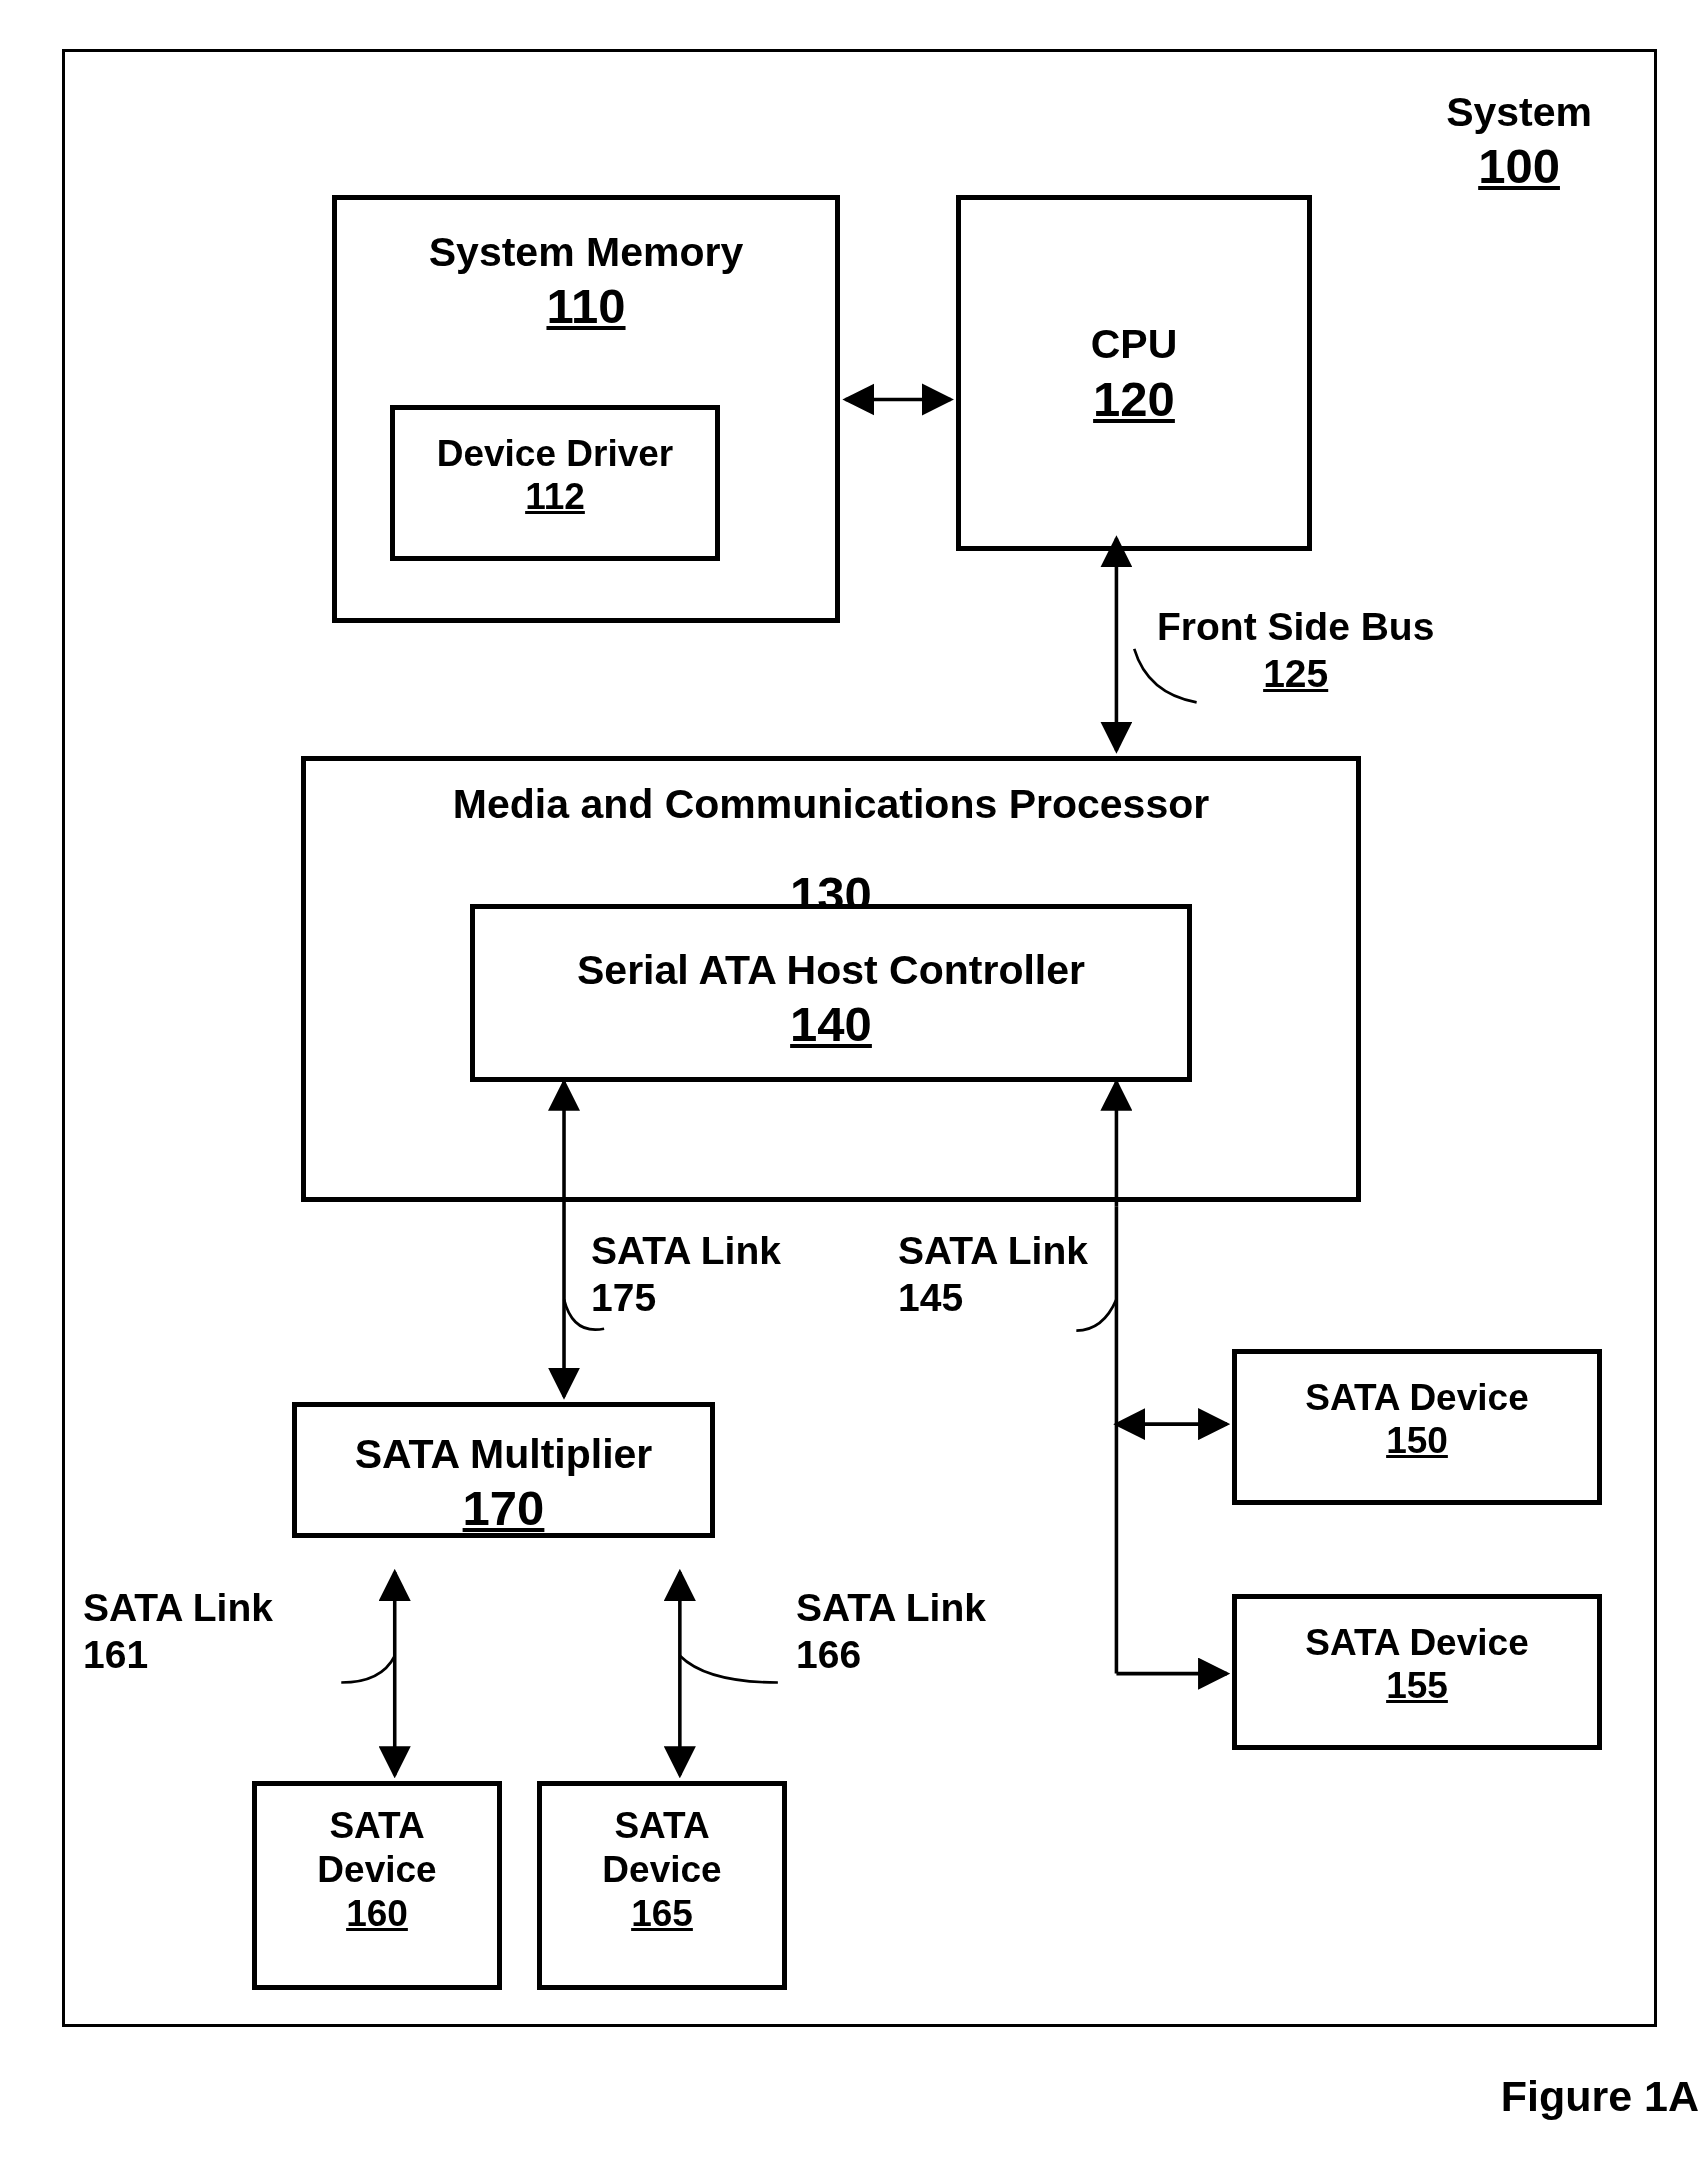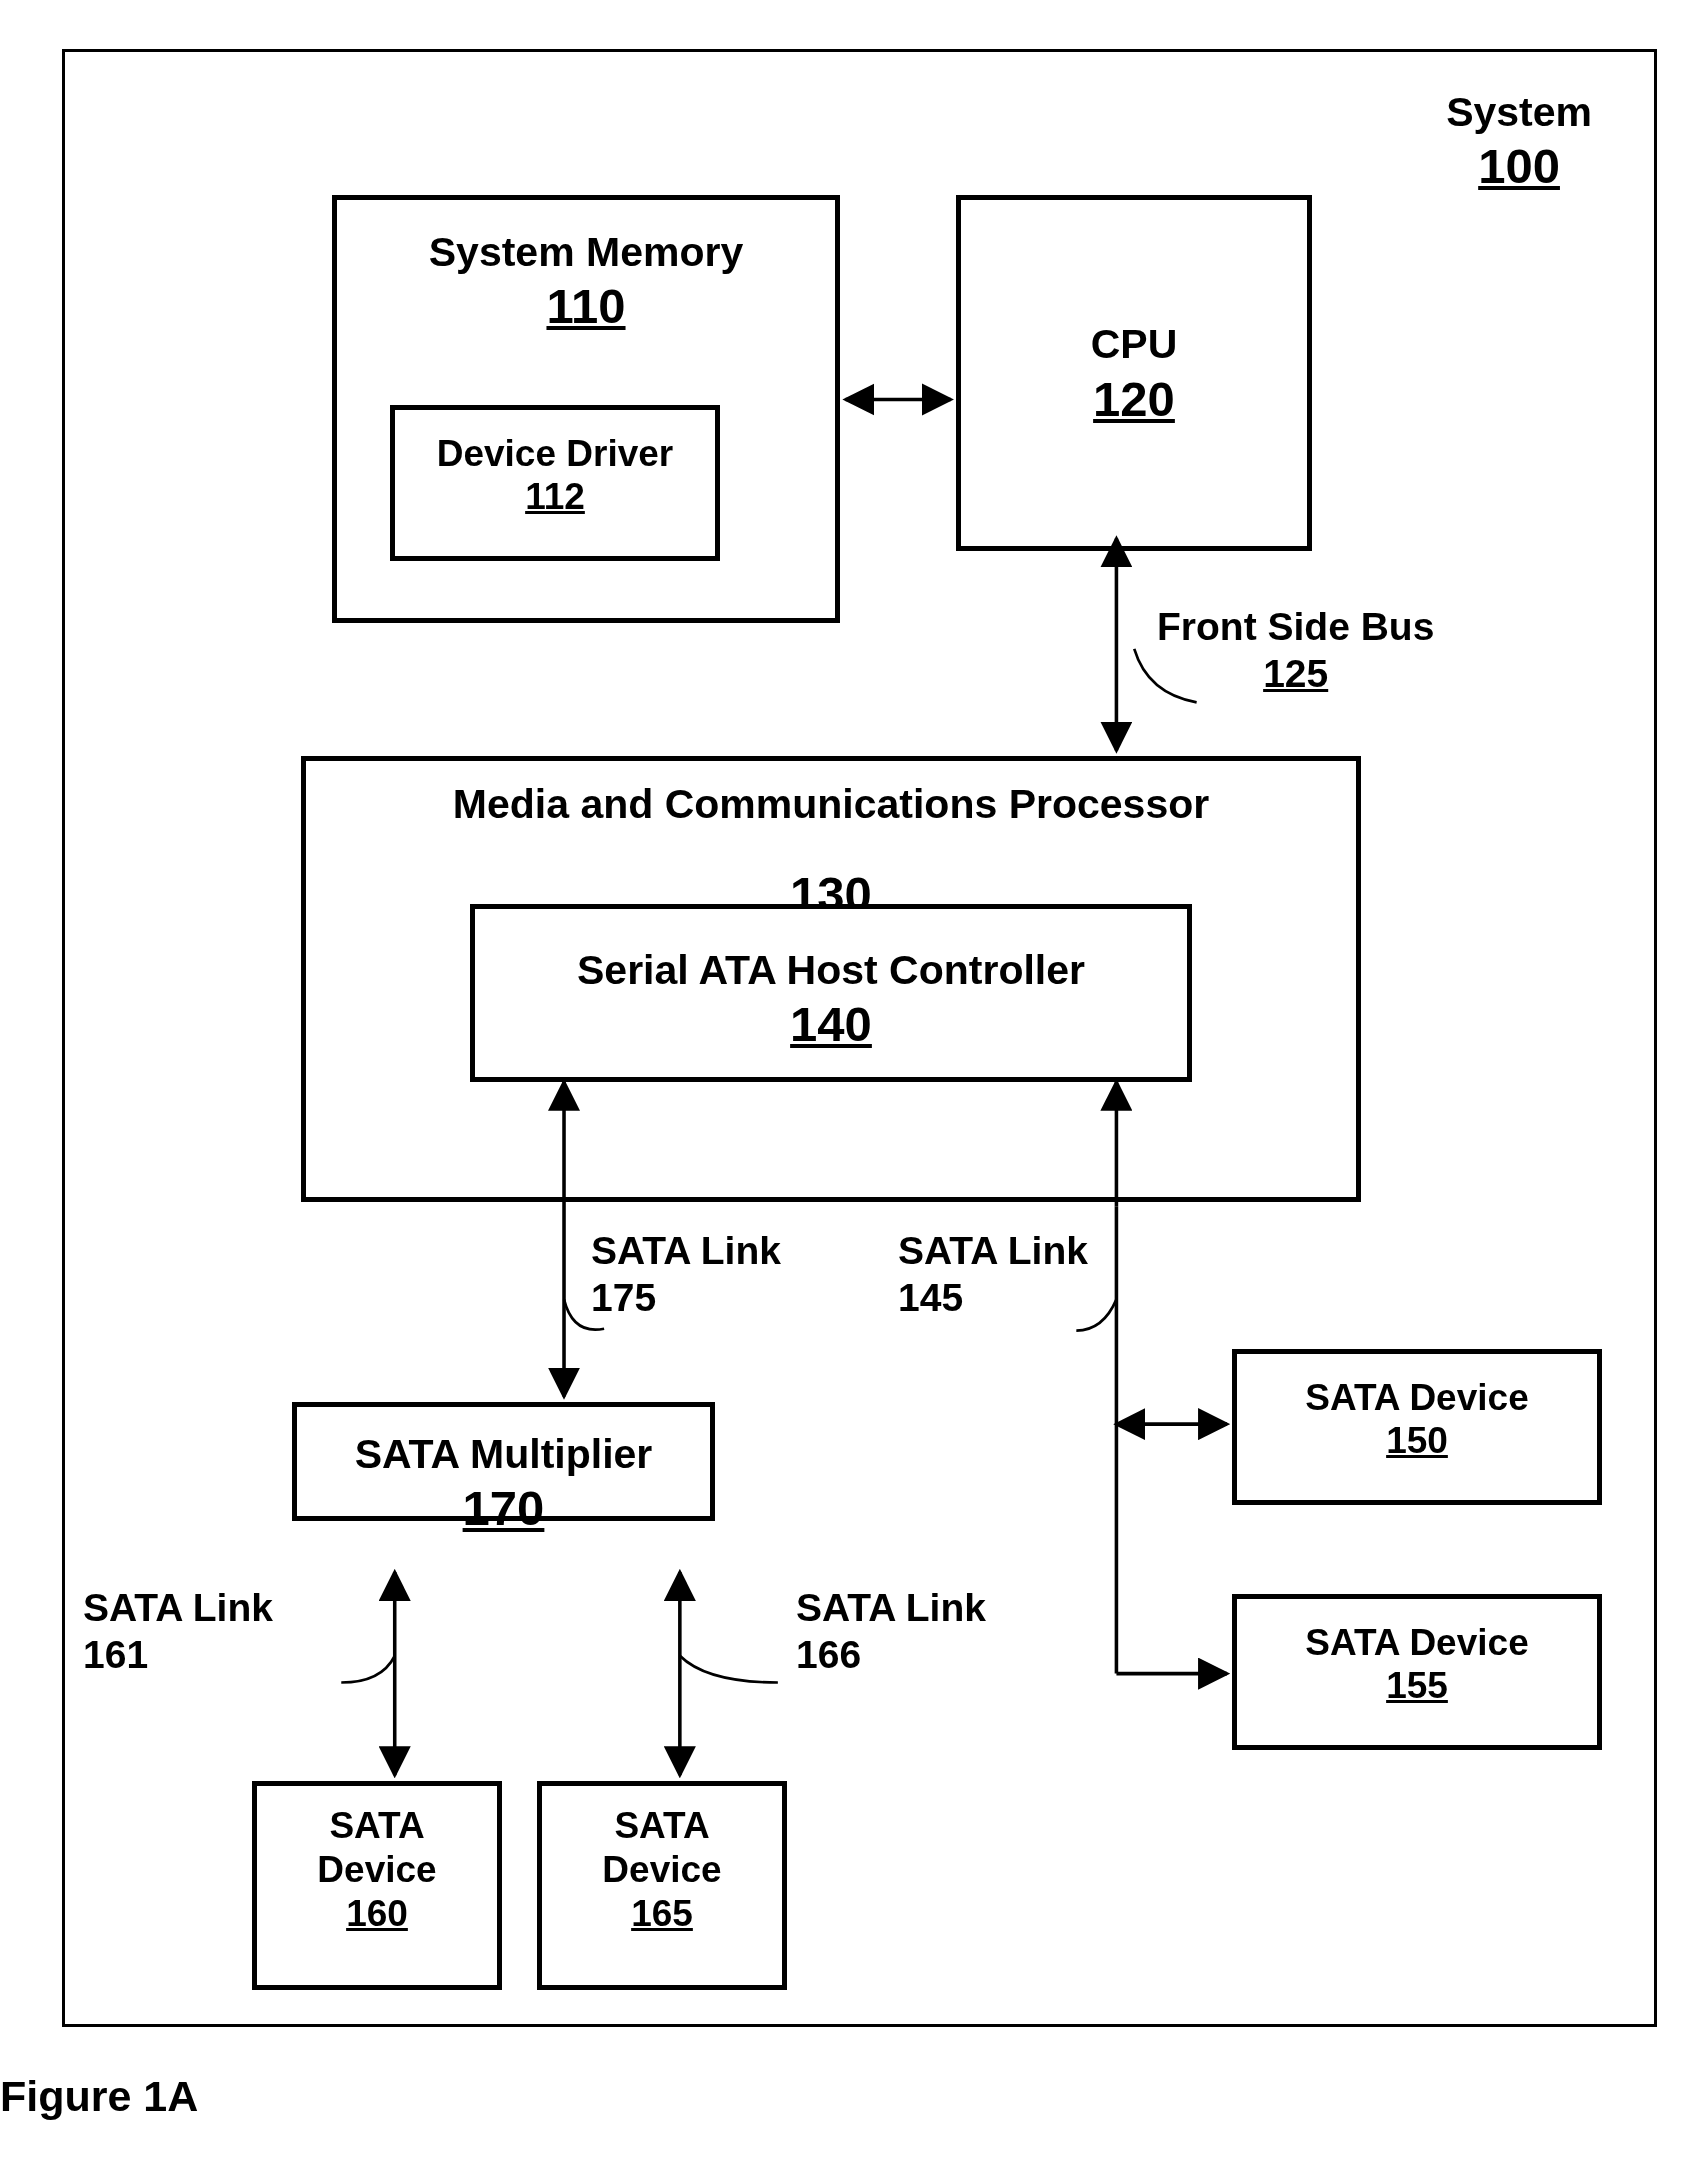--- a/index.html
+++ b/index.html
@@ -31,40 +31,40 @@
   #devdrv { left:53px; top:205px; width:330px; height:156px; padding-top:22px; position:absolute;align-items:center; }
 
   
   #cpu { left:891px; top:143px; width:356px; height:356px; justify-content:center; }
 
   
   #mcp { left:236px; top:704px; width:1060px; height:446px; padding-top:18px;gap:36px; }
   #sata-host { left:164px; top:143px; width:722px; height:178px; padding-top:36px; position:absolute; }
 
   
-  #sata-mult { left:227px; top:1350px; width:423px; height:119px; padding-top:22px; }
+  #sata-mult { left:227px; top:1350px; width:423px; height:136px; padding-top:22px; }
 
   
   #sata-dev-150 { left:1167px; top:1297px; width:370px; height:156px; padding-top:22px; }
   #sata-dev-155 { left:1167px; top:1542px; width:370px; height:156px; padding-top:22px; }
   #sata-dev-160 { left:187px; top:1729px; width:250px; height:209px; padding-top:18px; }
   #sata-dev-165 { left:472px; top:1729px; width:250px; height:209px; padding-top:18px; }
 
   
   .plain { position:absolute; font-weight:bold; font-size:39px; line-height:1.2; text-align:center; }
   .plain .nu { text-decoration:underline; display:block; }
   .plain .plainnum { display:block; }
 
   #lbl-fsb { left:1092px; top:552px; }
   #lbl-sata175 { left:526px; top:1176px; text-align:left; }
   #lbl-sata145 { left:833px; top:1176px; text-align:left; }
   #lbl-sata161 { left:18px; top:1533px; text-align:left; }
   #lbl-sata166 { left:731px; top:1533px; text-align:left; }
 
-  .figure-caption { position:absolute; left:0; right:0; top:2072px; text-align:left;
+  .figure-caption { position:absolute; left:0; right:0; top:2072px; text-align:right;
     font-weight:bold; font-size:43px; }
 
   svg.connectors { position:absolute; left:0; top:0; width:1595px; height:1978px; pointer-events:none; }
 </style>
 </head>
 <body>
 
 <div class="outer-frame">
 
   <div class="title-system">

